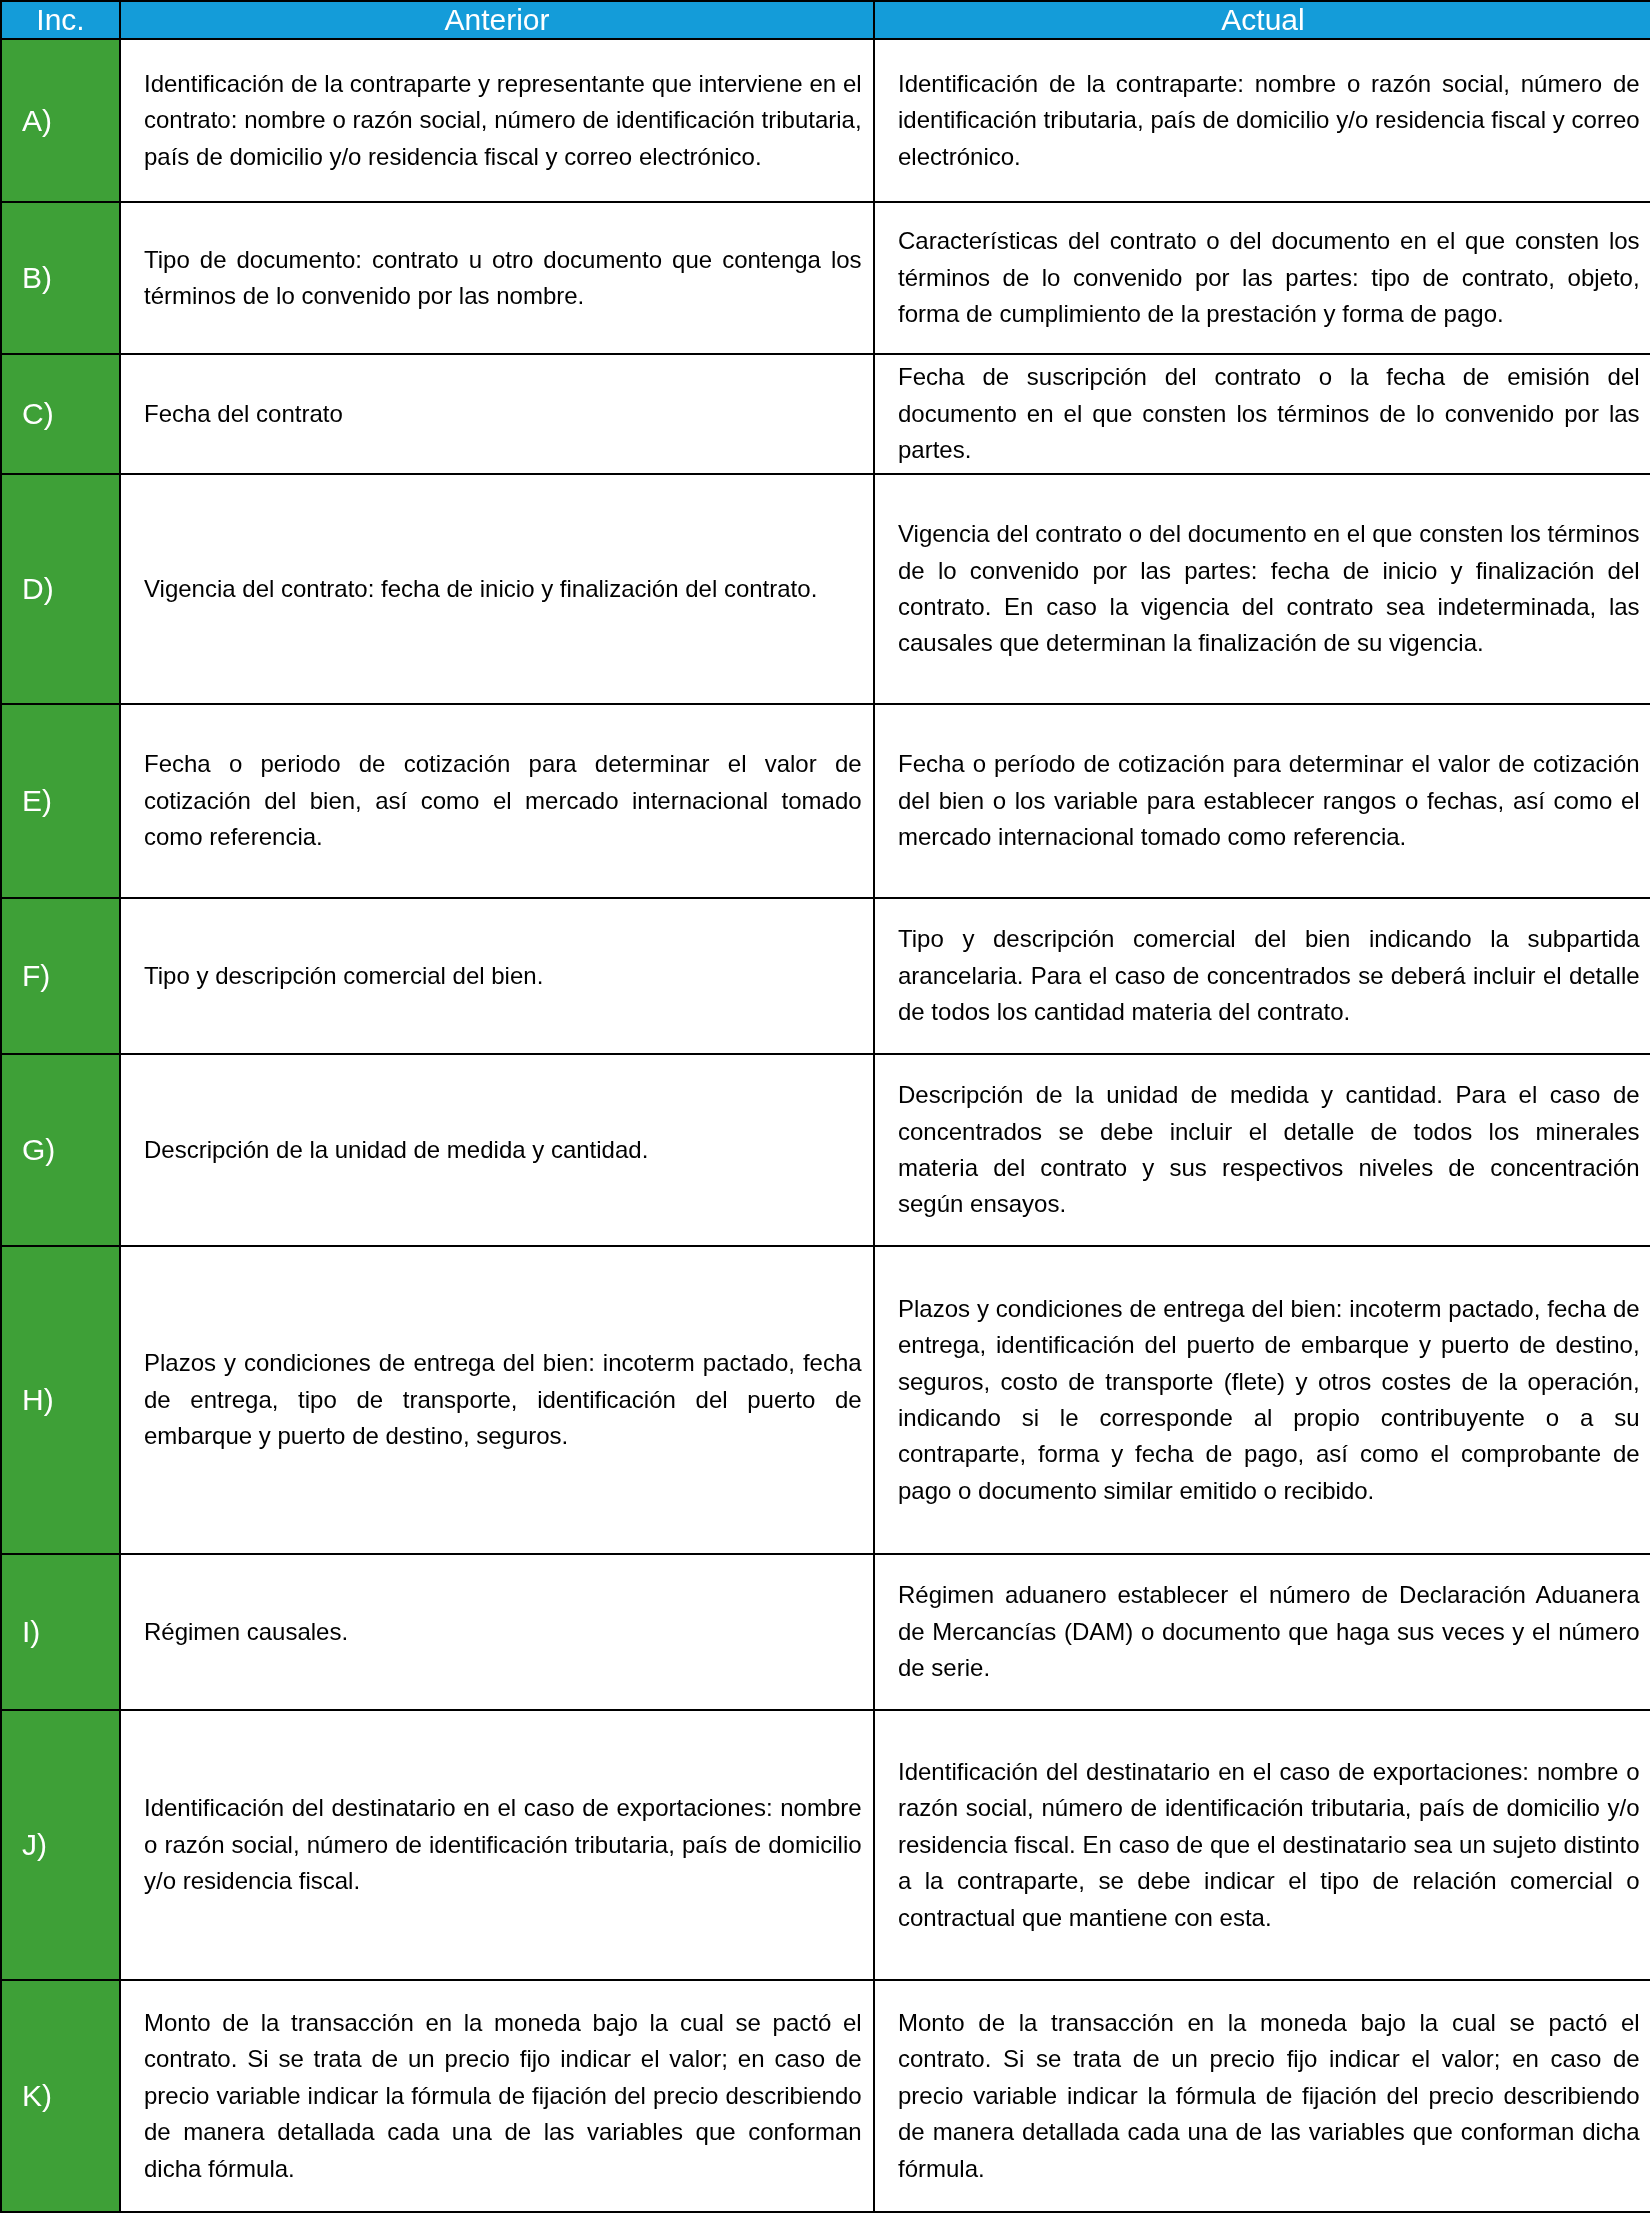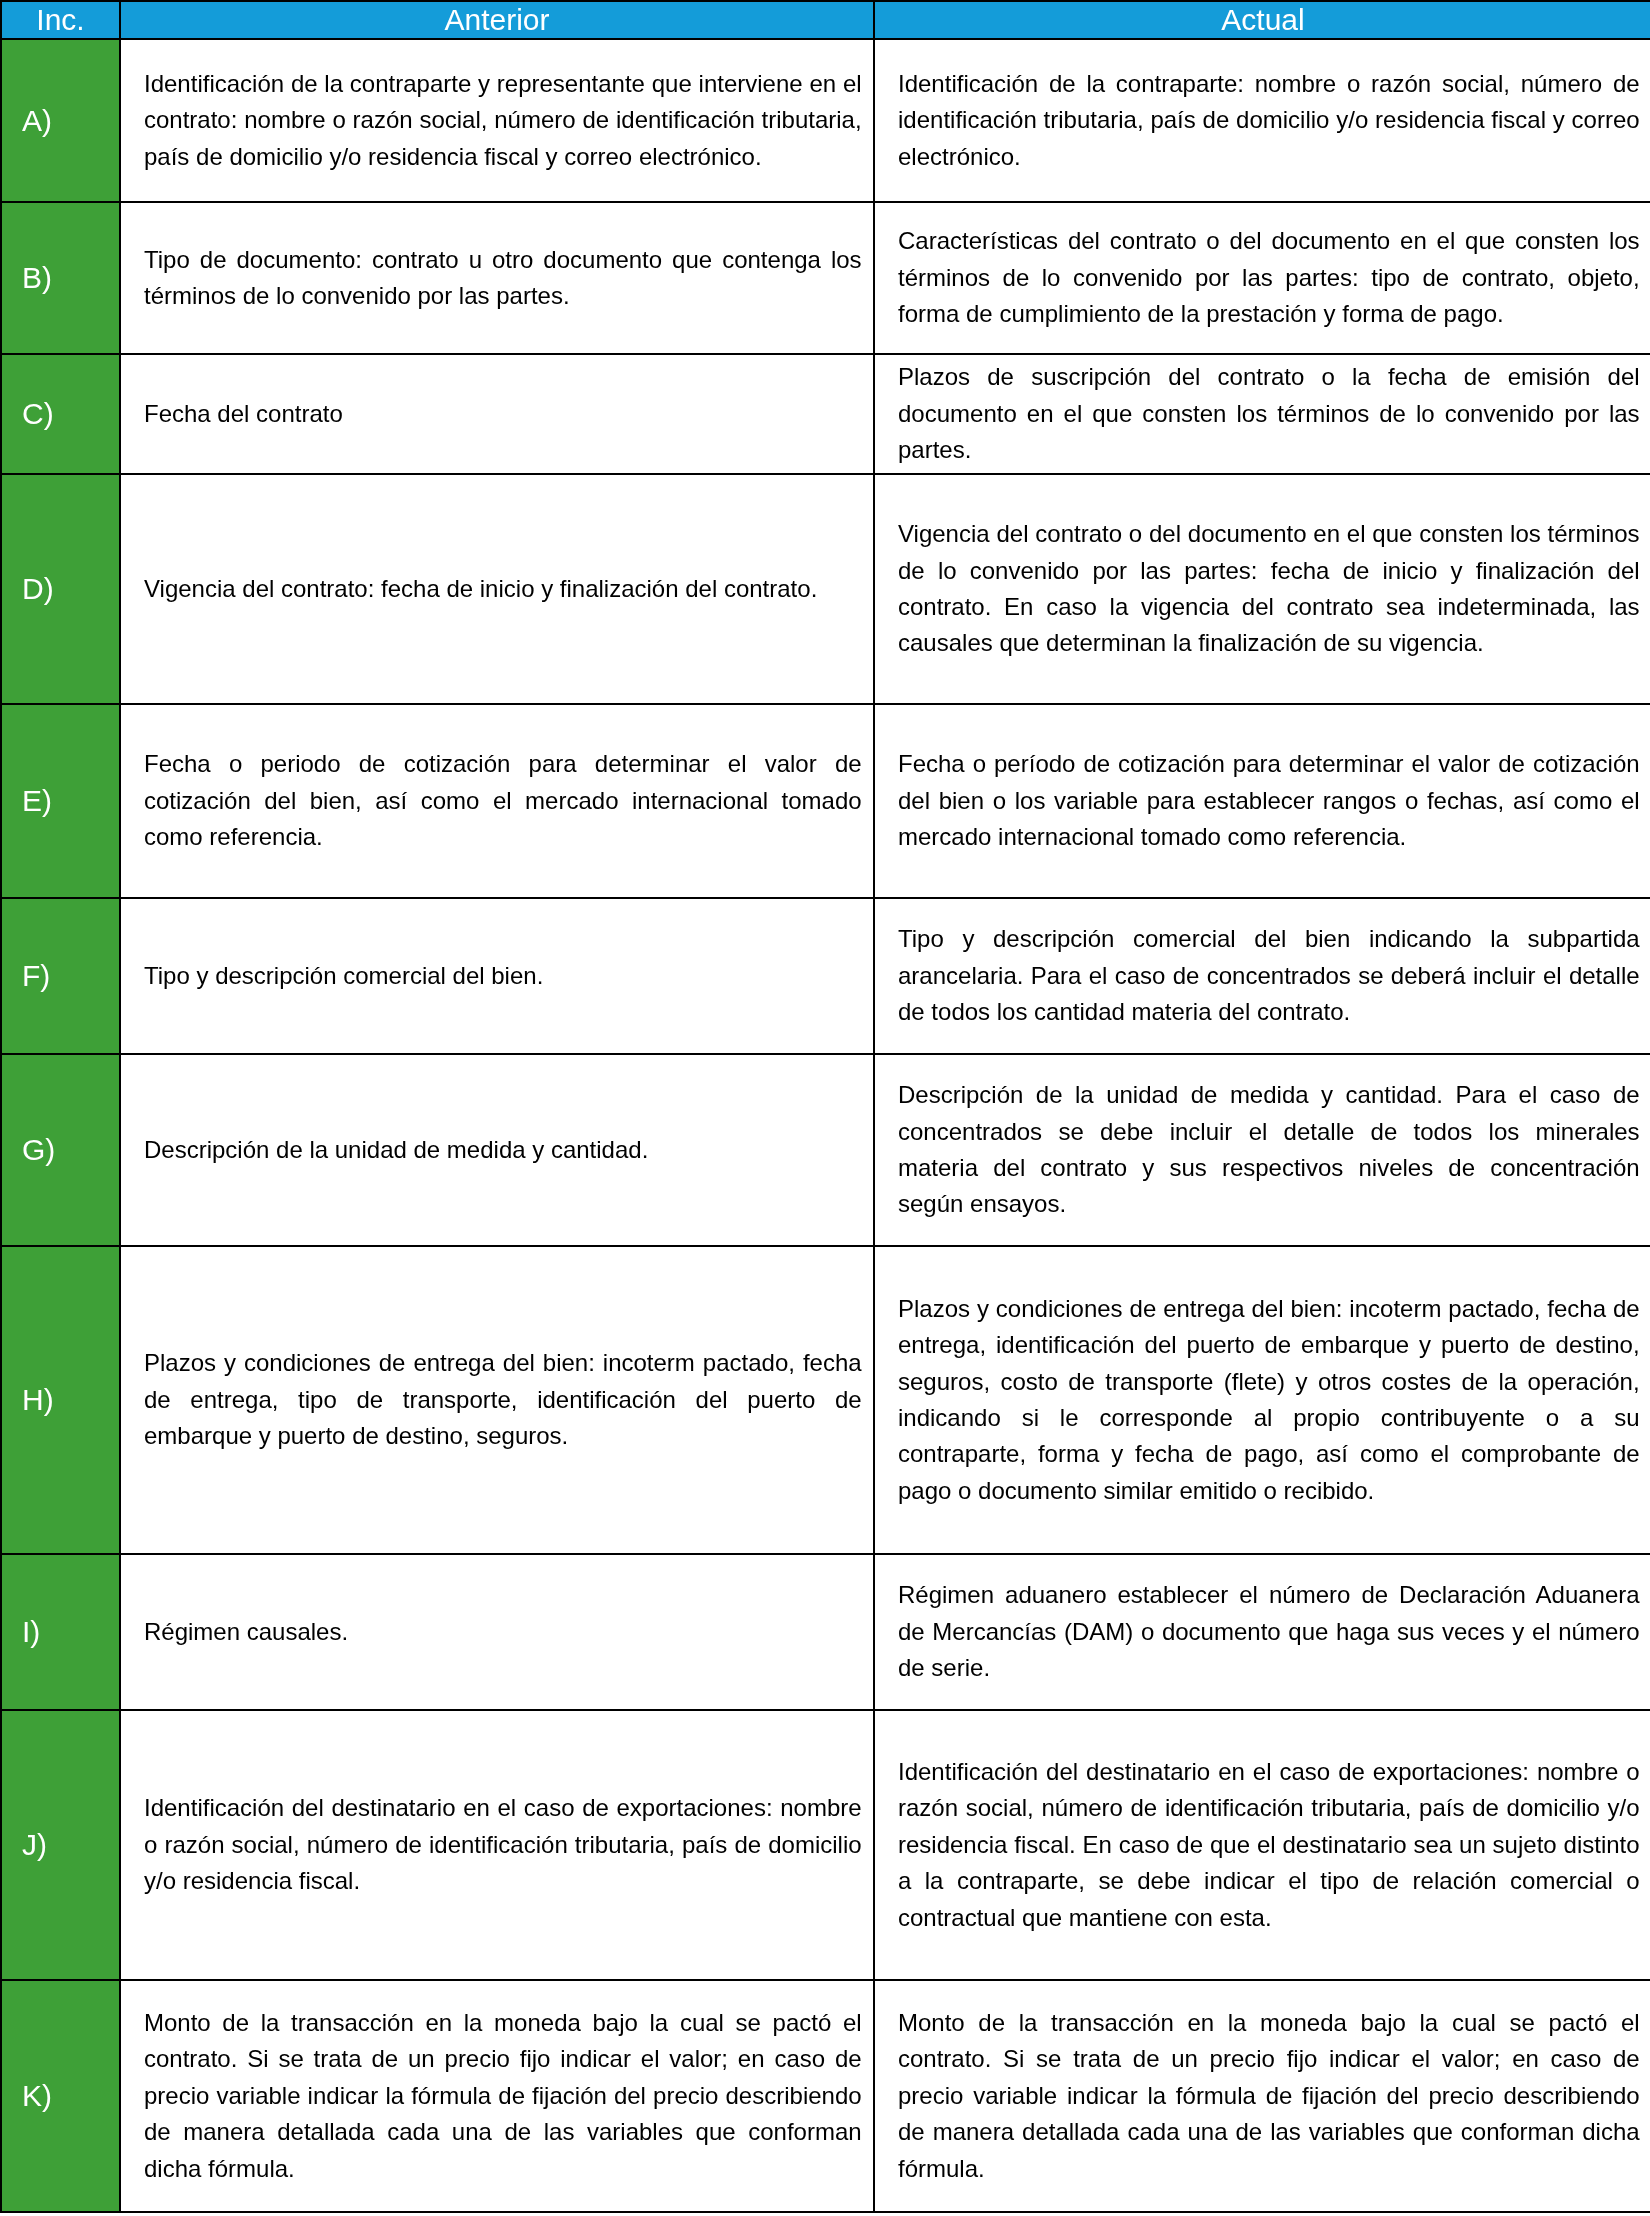--- a/index.html
+++ b/index.html
@@ -65,27 +65,27 @@
     </tr>
   </thead>
   <tbody>
     <tr style="height:163px">
       <td class="inc">A)</td>
       <td class="txt">Identificación de la contraparte y representante que interviene en el contrato: nombre o razón social, número de identificación tributaria, país de domicilio y/o residencia fiscal y correo electrónico.</td>
       <td class="txt"><span>Identificación de la contraparte: nombre o razón social, número de identificación tributaria, país de domicilio y/o residencia fiscal y correo electrónico.</span></td>
     </tr>
     <tr style="height:152px">
       <td class="inc">B)</td>
-      <td class="txt">Tipo de documento: contrato u otro documento que contenga los términos de lo convenido por las partes.</td>
+      <td class="txt">Tipo de documento: contrato u otro documento que contenga los términos de lo convenido por las nombre.</td>
       <td class="txt"><b>Características del contrato</b><span> o del documento en el que consten los términos de lo convenido por las partes: </span><b>tipo de contrato, objeto, forma de cumplimiento de la prestación y forma de pago</b><span>.</span></td>
     </tr>
     <tr style="height:117px">
       <td class="inc">C)</td>
       <td class="txt">Fecha del contrato</td>
-      <td class="txt"><span>Plazos de </span><b>suscripción</b><span> del contrato o la fecha de </span><b>emisión del documento</b><span> en el que </span><b>consten los términos</b><span> de lo convenido por las partes.</span></td>
+      <td class="txt"><span>Fecha de </span><b>suscripción</b><span> del contrato o la fecha de </span><b>emisión del documento</b><span> en el que </span><b>consten los términos</b><span> de lo convenido por las partes.</span></td>
     </tr>
     <tr style="height:230px">
       <td class="inc">D)</td>
       <td class="txt">Vigencia del contrato: fecha de inicio y finalización del contrato.</td>
       <td class="txt"><span>Vigencia del contrato o del documento en el que consten los términos de lo convenido por las partes: fecha de inicio y finalización del contrato. En caso la vigencia del contrato sea </span><b>indeterminada</b><span>, las causales que determinan la finalización de su vigencia.</span></td>
     </tr>
     <tr style="height:194px">
       <td class="inc">E)</td>
       <td class="txt">Fecha o periodo de cotización para determinar el valor de cotización del bien, así como el mercado internacional tomado como referencia.</td>
       <td class="txt"><span>Fecha o período de cotización para determinar el valor de cotización del bien o los </span><b>variable para establecer rangos o fechas,</b><span> así como el </span><b>mercado internacional tomado como referencia</b><span>.</span></td>

